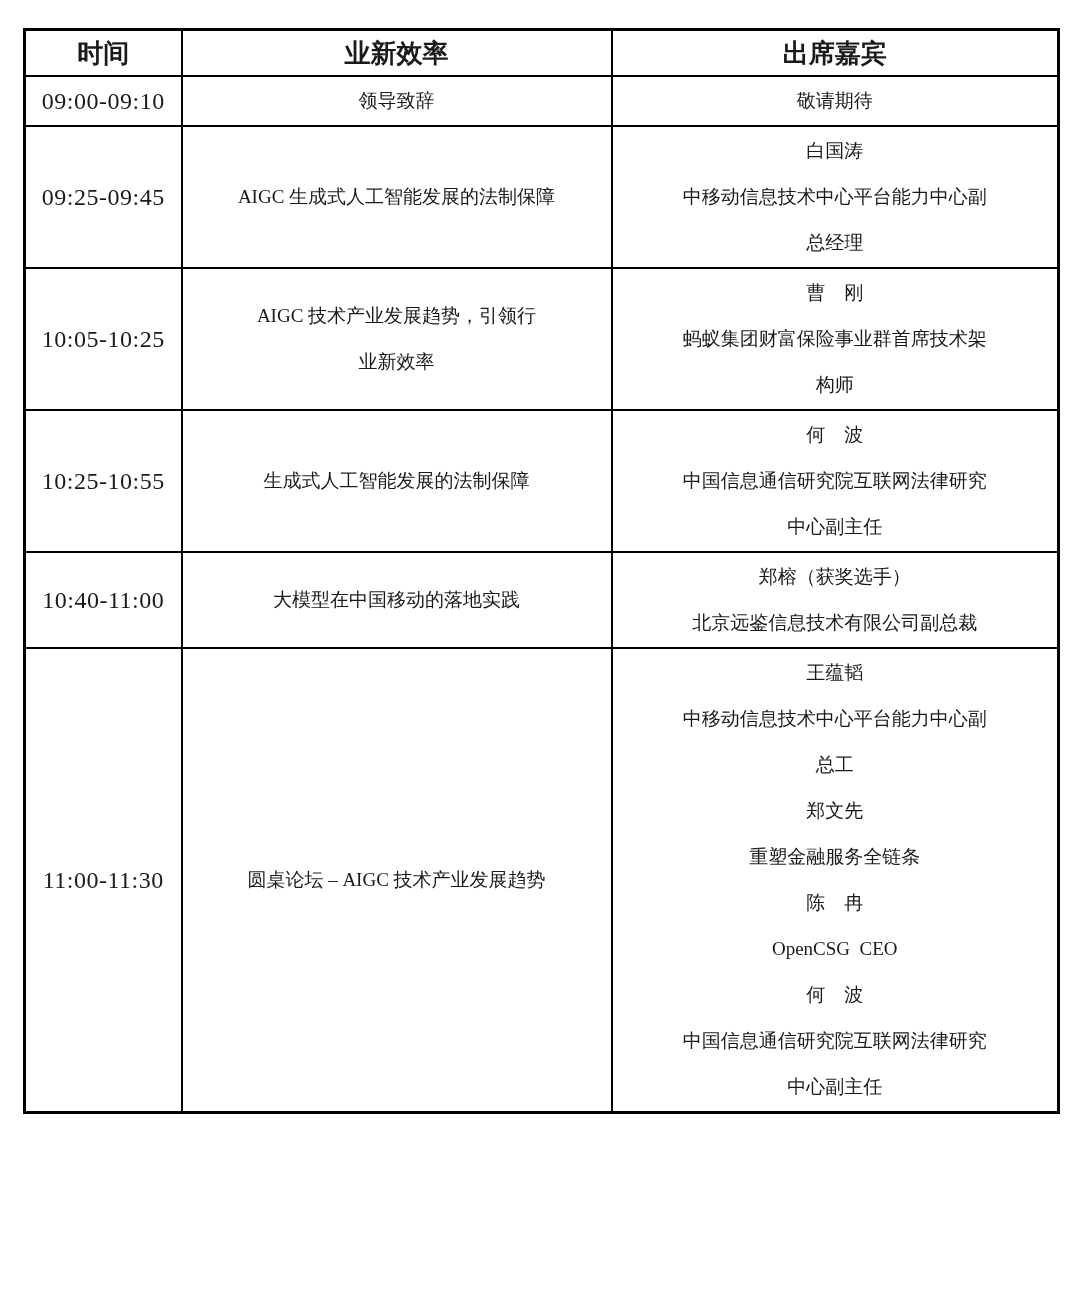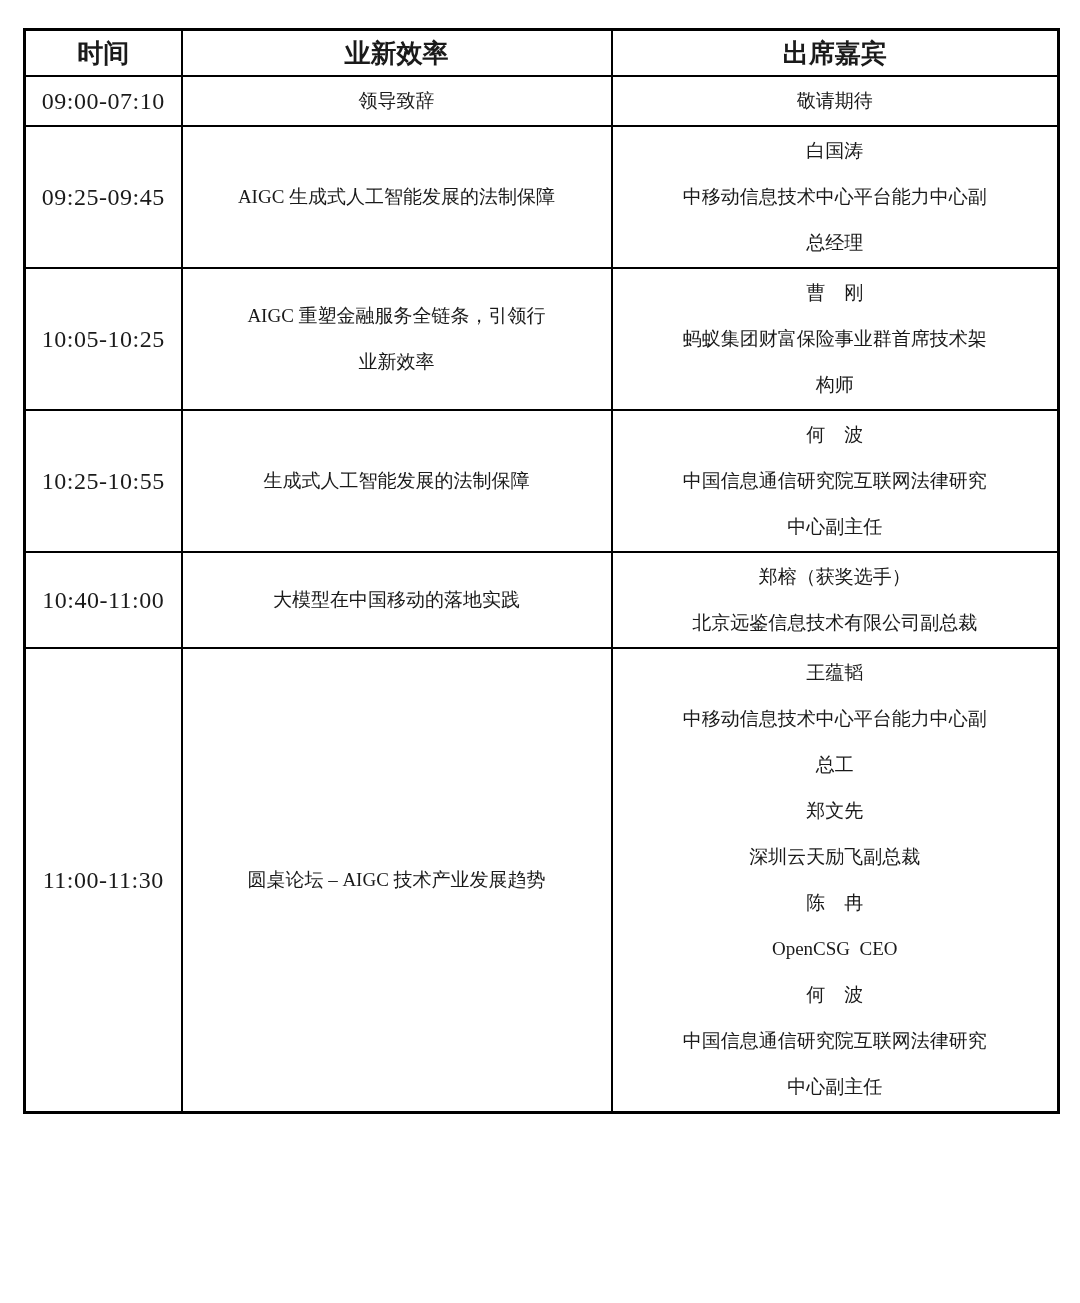--- a/index.html
+++ b/index.html
@@ -65,21 +65,21 @@
     <thead>
       <tr>
         <th>时间</th>
         <th>业新效率</th>
         <th>出席嘉宾</th>
       </tr>
     </thead>
     <tbody id="agenda-body">
         <tr>
           <td class="time-cell">
-            <div class="line">09:00-07:10</div>
+            <div class="line">09:00-09:10</div>
           </td>
           <td class="activity-cell">
             <div class="line">领导致辞</div>
           </td>
           <td class="guests-cell">
             <div class="line">敬请期待</div>
           </td>
         </tr>
         <tr>
           <td class="time-cell">
@@ -92,21 +92,21 @@
             <div class="line">白国涛</div>
             <div class="line">中移动信息技术中心平台能力中心副</div>
             <div class="line">总经理</div>
           </td>
         </tr>
         <tr>
           <td class="time-cell">
             <div class="line">10:05-10:25</div>
           </td>
           <td class="activity-cell">
-            <div class="line">AIGC 重塑金融服务全链条，引领行</div>
+            <div class="line">AIGC 技术产业发展趋势，引领行</div>
             <div class="line">业新效率</div>
           </td>
           <td class="guests-cell">
             <div class="line">曹　刚</div>
             <div class="line">蚂蚁集团财富保险事业群首席技术架</div>
             <div class="line">构师</div>
           </td>
         </tr>
         <tr>
           <td class="time-cell">
@@ -138,21 +138,21 @@
             <div class="line">11:00-11:30</div>
           </td>
           <td class="activity-cell">
             <div class="line">圆桌论坛 – AIGC 技术产业发展趋势</div>
           </td>
           <td class="guests-cell">
             <div class="line">王蕴韬</div>
             <div class="line">中移动信息技术中心平台能力中心副</div>
             <div class="line">总工</div>
             <div class="line">郑文先</div>
-            <div class="line">深圳云天励飞副总裁</div>
+            <div class="line">重塑金融服务全链条</div>
             <div class="line">陈　冉</div>
             <div class="line">OpenCSG  CEO</div>
             <div class="line">何　波</div>
             <div class="line">中国信息通信研究院互联网法律研究</div>
             <div class="line">中心副主任</div>
           </td>
         </tr>
       </tbody>
   </table>
 </div>

